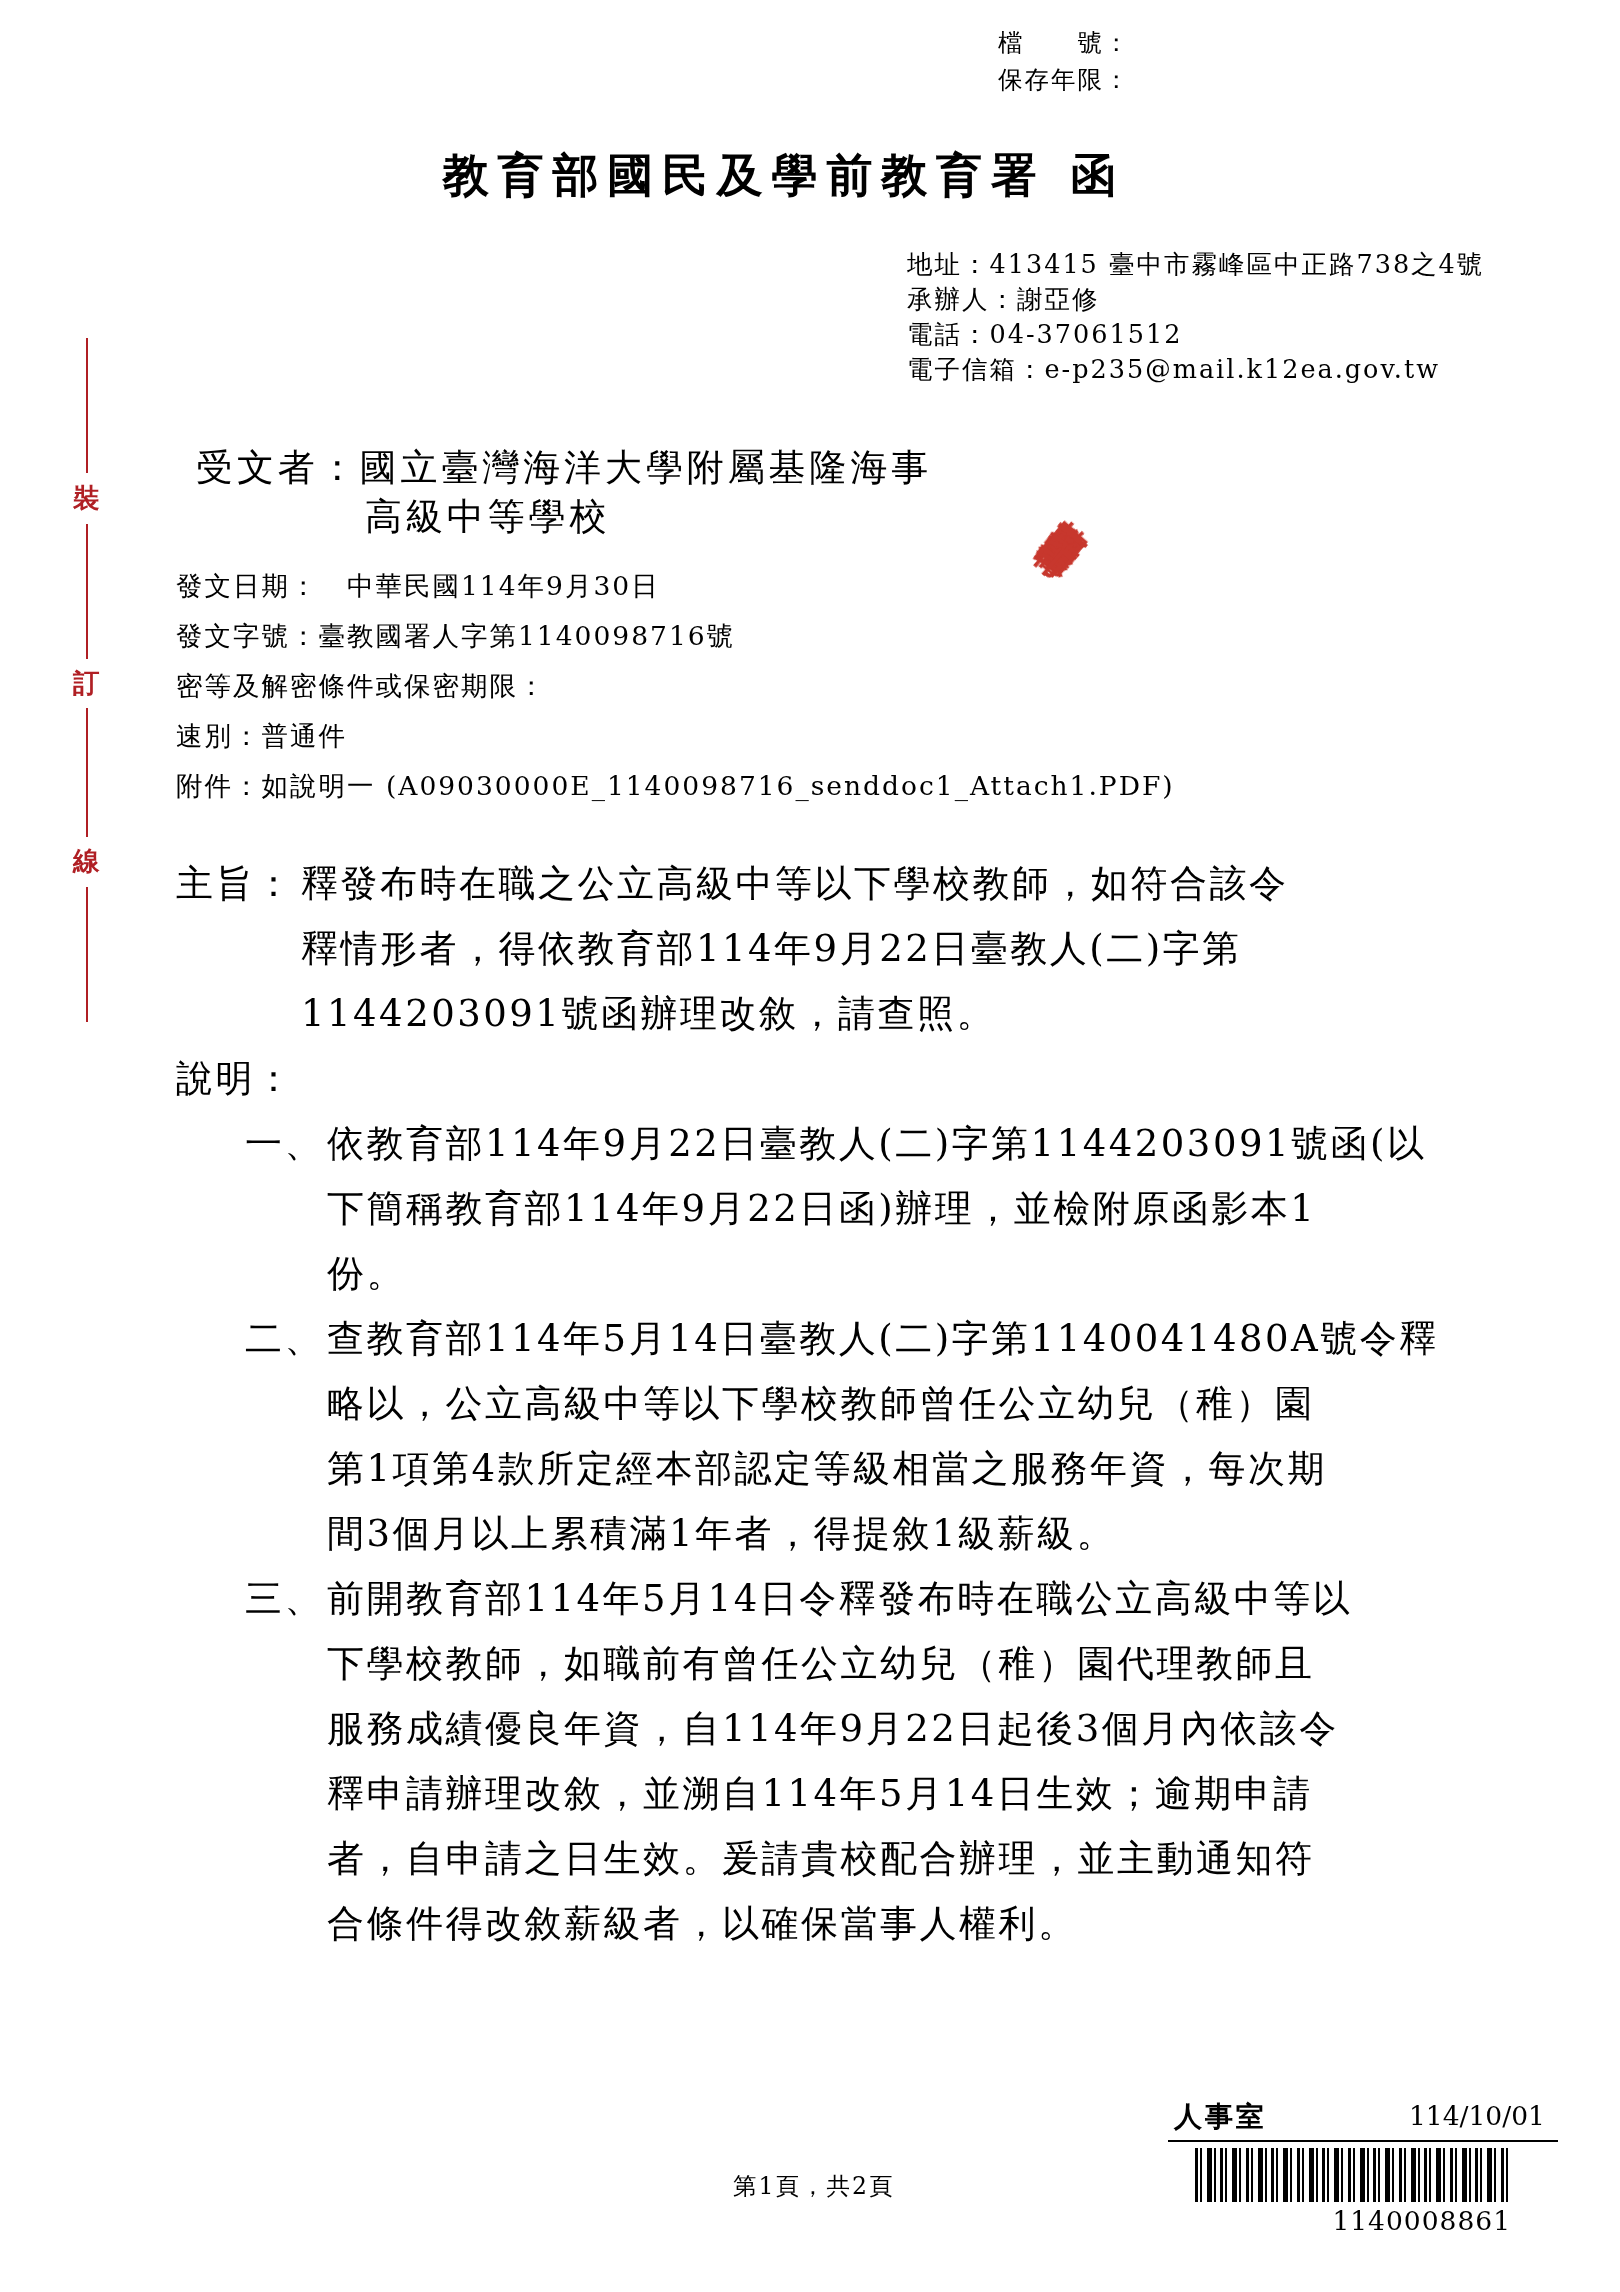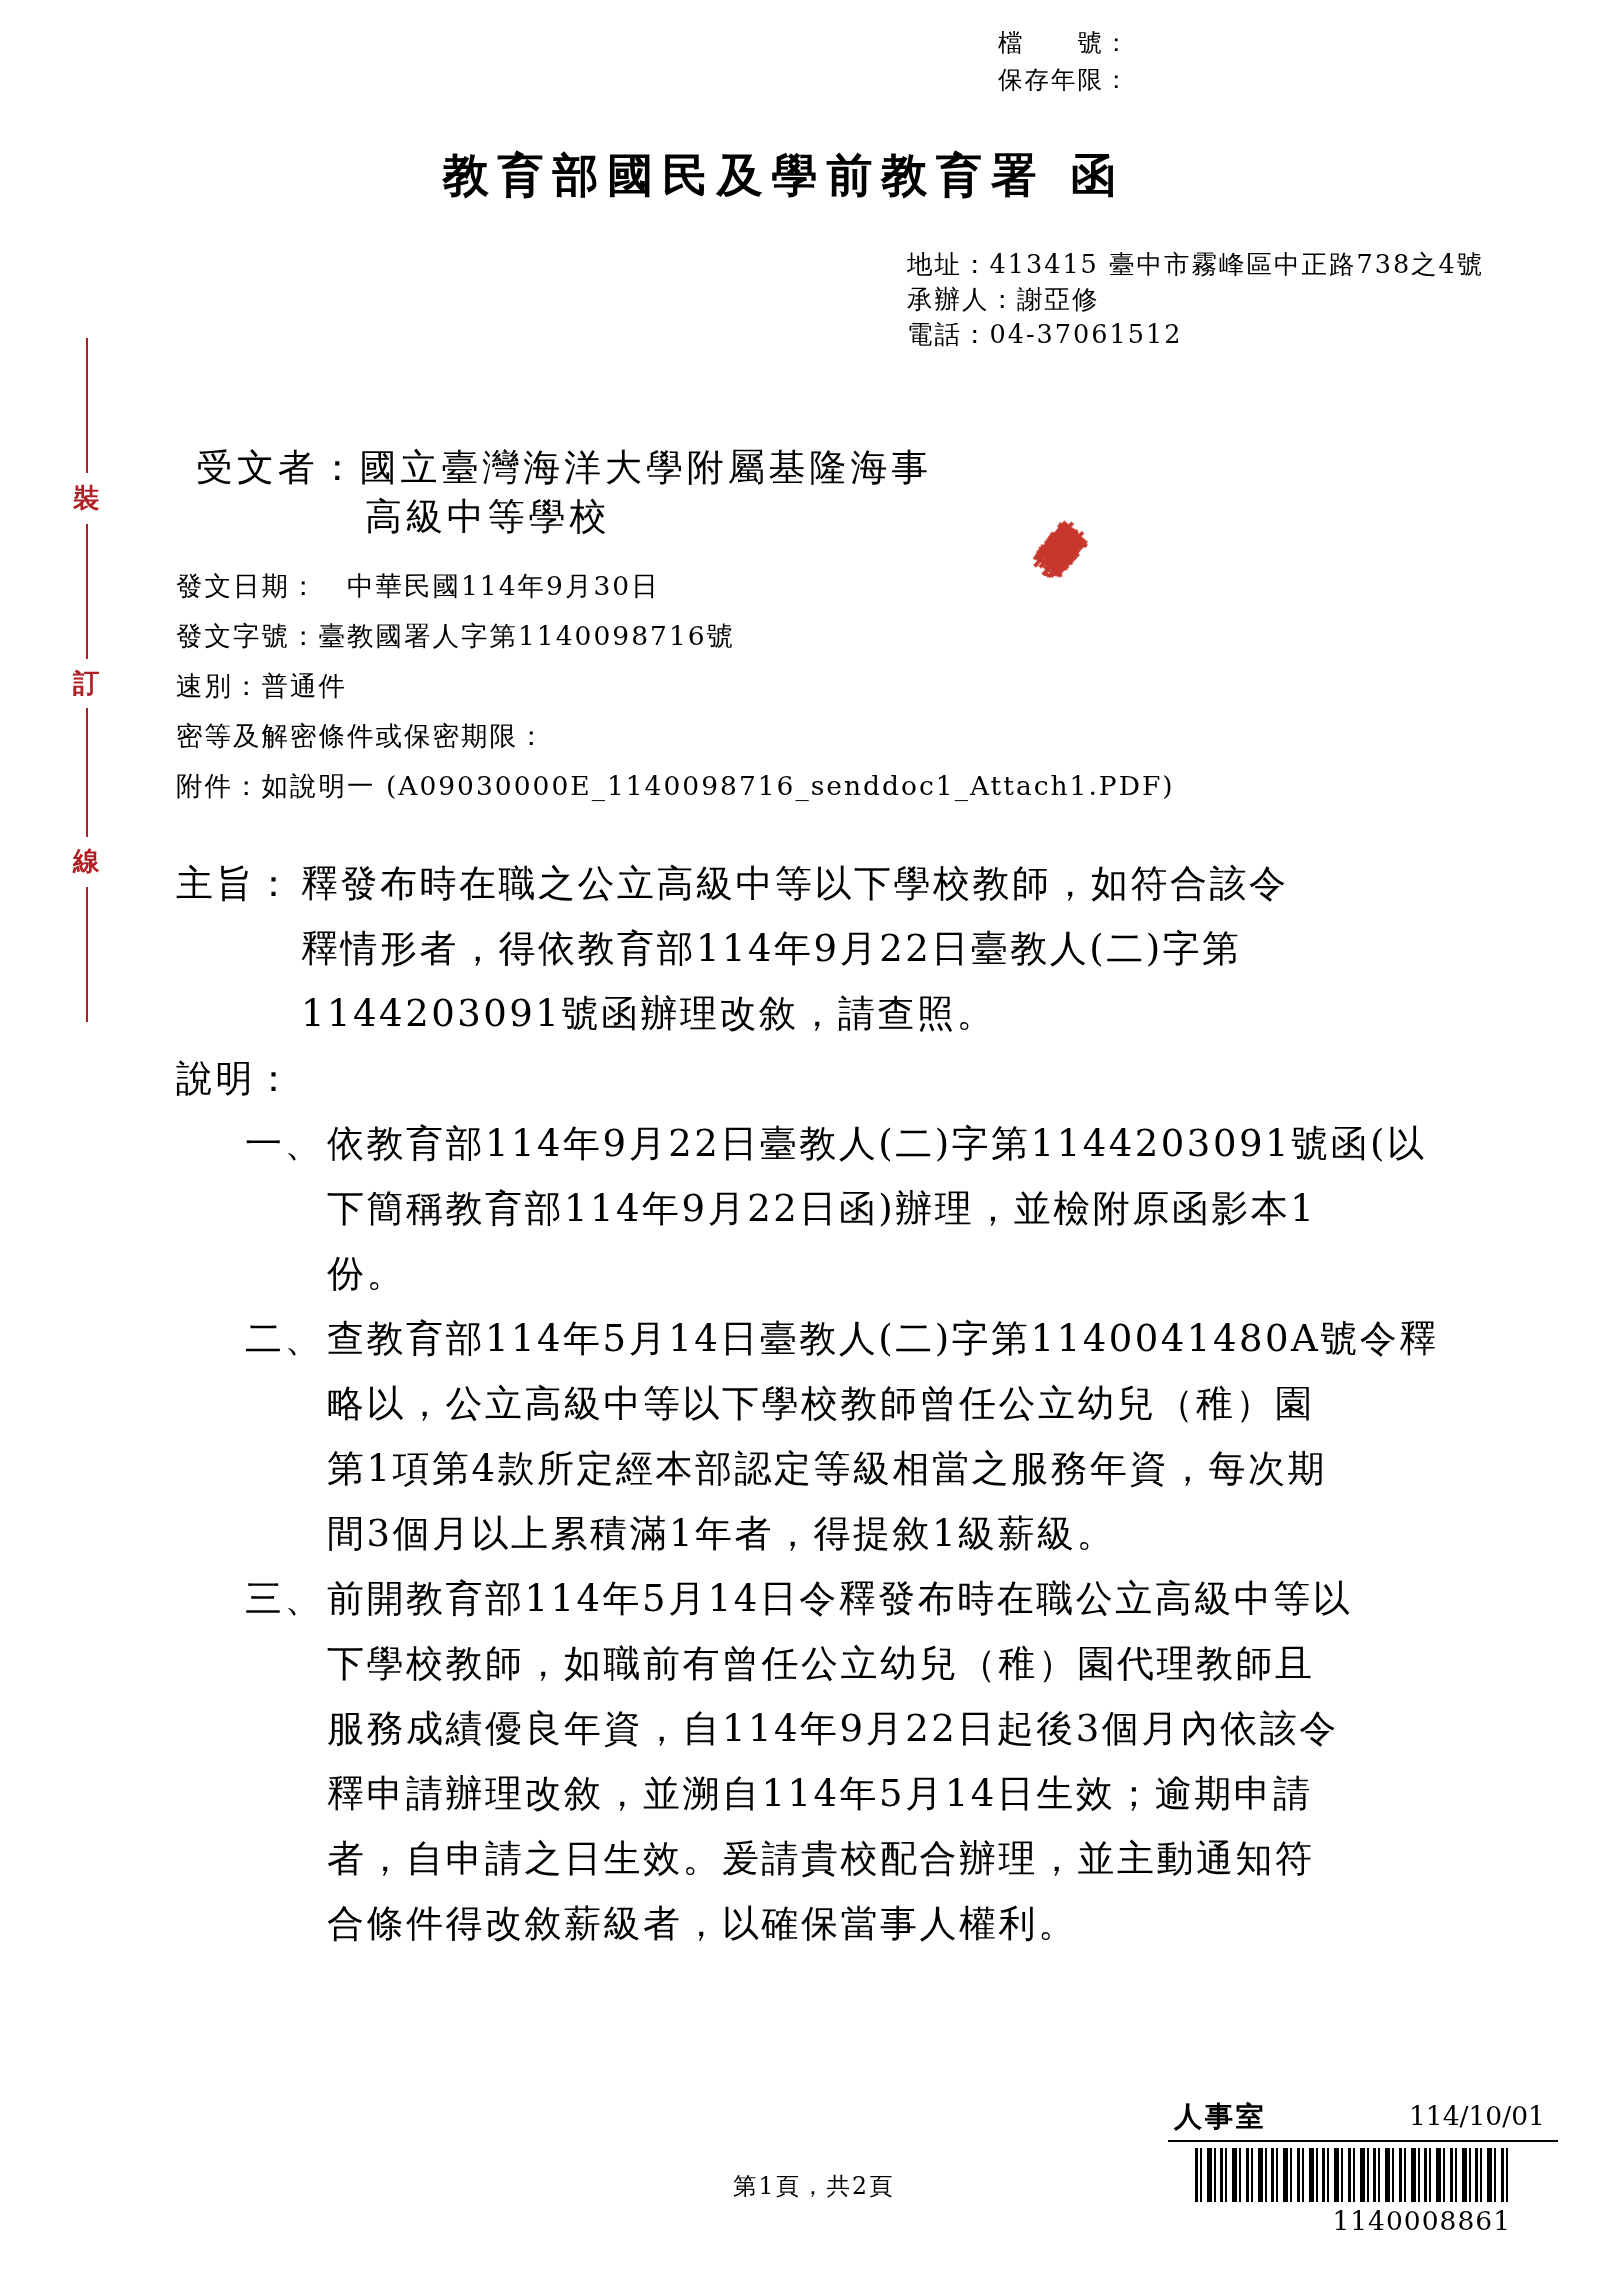--- a/index.html
+++ b/index.html
@@ -87,42 +87,43 @@
 
   <div class="abs file-no">檔　　號：</div>
   <div class="abs retention">保存年限：</div>
 
   <div class="abs doc-title">教育部國民及學前教育署 函</div>
 
   <div class="abs contact">
     <div>地址：413415 臺中市霧峰區中正路738之4號</div>
     <div>承辦人：謝亞修</div>
     <div>電話：04-37061512</div>
+    <div>電子信箱：e-p235@mail.k12ea.gov.tw</div>
   </div>
 
   <div class="abs bind-line" style="top:338px;height:135px;"></div>
   <div class="abs bind-char" style="top:480px;">裝</div>
   <div class="abs bind-line" style="top:524px;height:135px;"></div>
   <div class="abs bind-char" style="top:665px;">訂</div>
   <div class="abs bind-line" style="top:708px;height:129px;"></div>
   <div class="abs bind-char" style="top:843px;">線</div>
   <div class="abs bind-line" style="top:887px;height:135px;"></div>
 
   <div class="abs stamp">教育部國民及學前教育署印</div>
 
   <div class="abs recipient">
     <div>受文者：國立臺灣海洋大學附屬基隆海事</div>
     <div class="l2">高級中等學校</div>
   </div>
 
   <div class="abs meta">
     <div>發文日期：　中華民國114年9月30日</div>
     <div>發文字號：臺教國署人字第1140098716號</div>
+    <div>密等及解密條件或保密期限：</div>
     <div>速別：普通件</div>
-    <div>密等及解密條件或保密期限：</div>
     <div>附件：如說明一 (A09030000E_1140098716_senddoc1_Attach1.PDF)</div>
   </div>
 
   <div class="abs body-block">
 
     <div class="row">
       <div class="subj-label bline">主旨：</div>
       <div>
         <div class="bline">釋發布時在職之公立高級中等以下學校教師，如符合該令</div>
         <div class="bline">釋情形者，得依教育部114年9月22日臺教人(二)字第</div>

